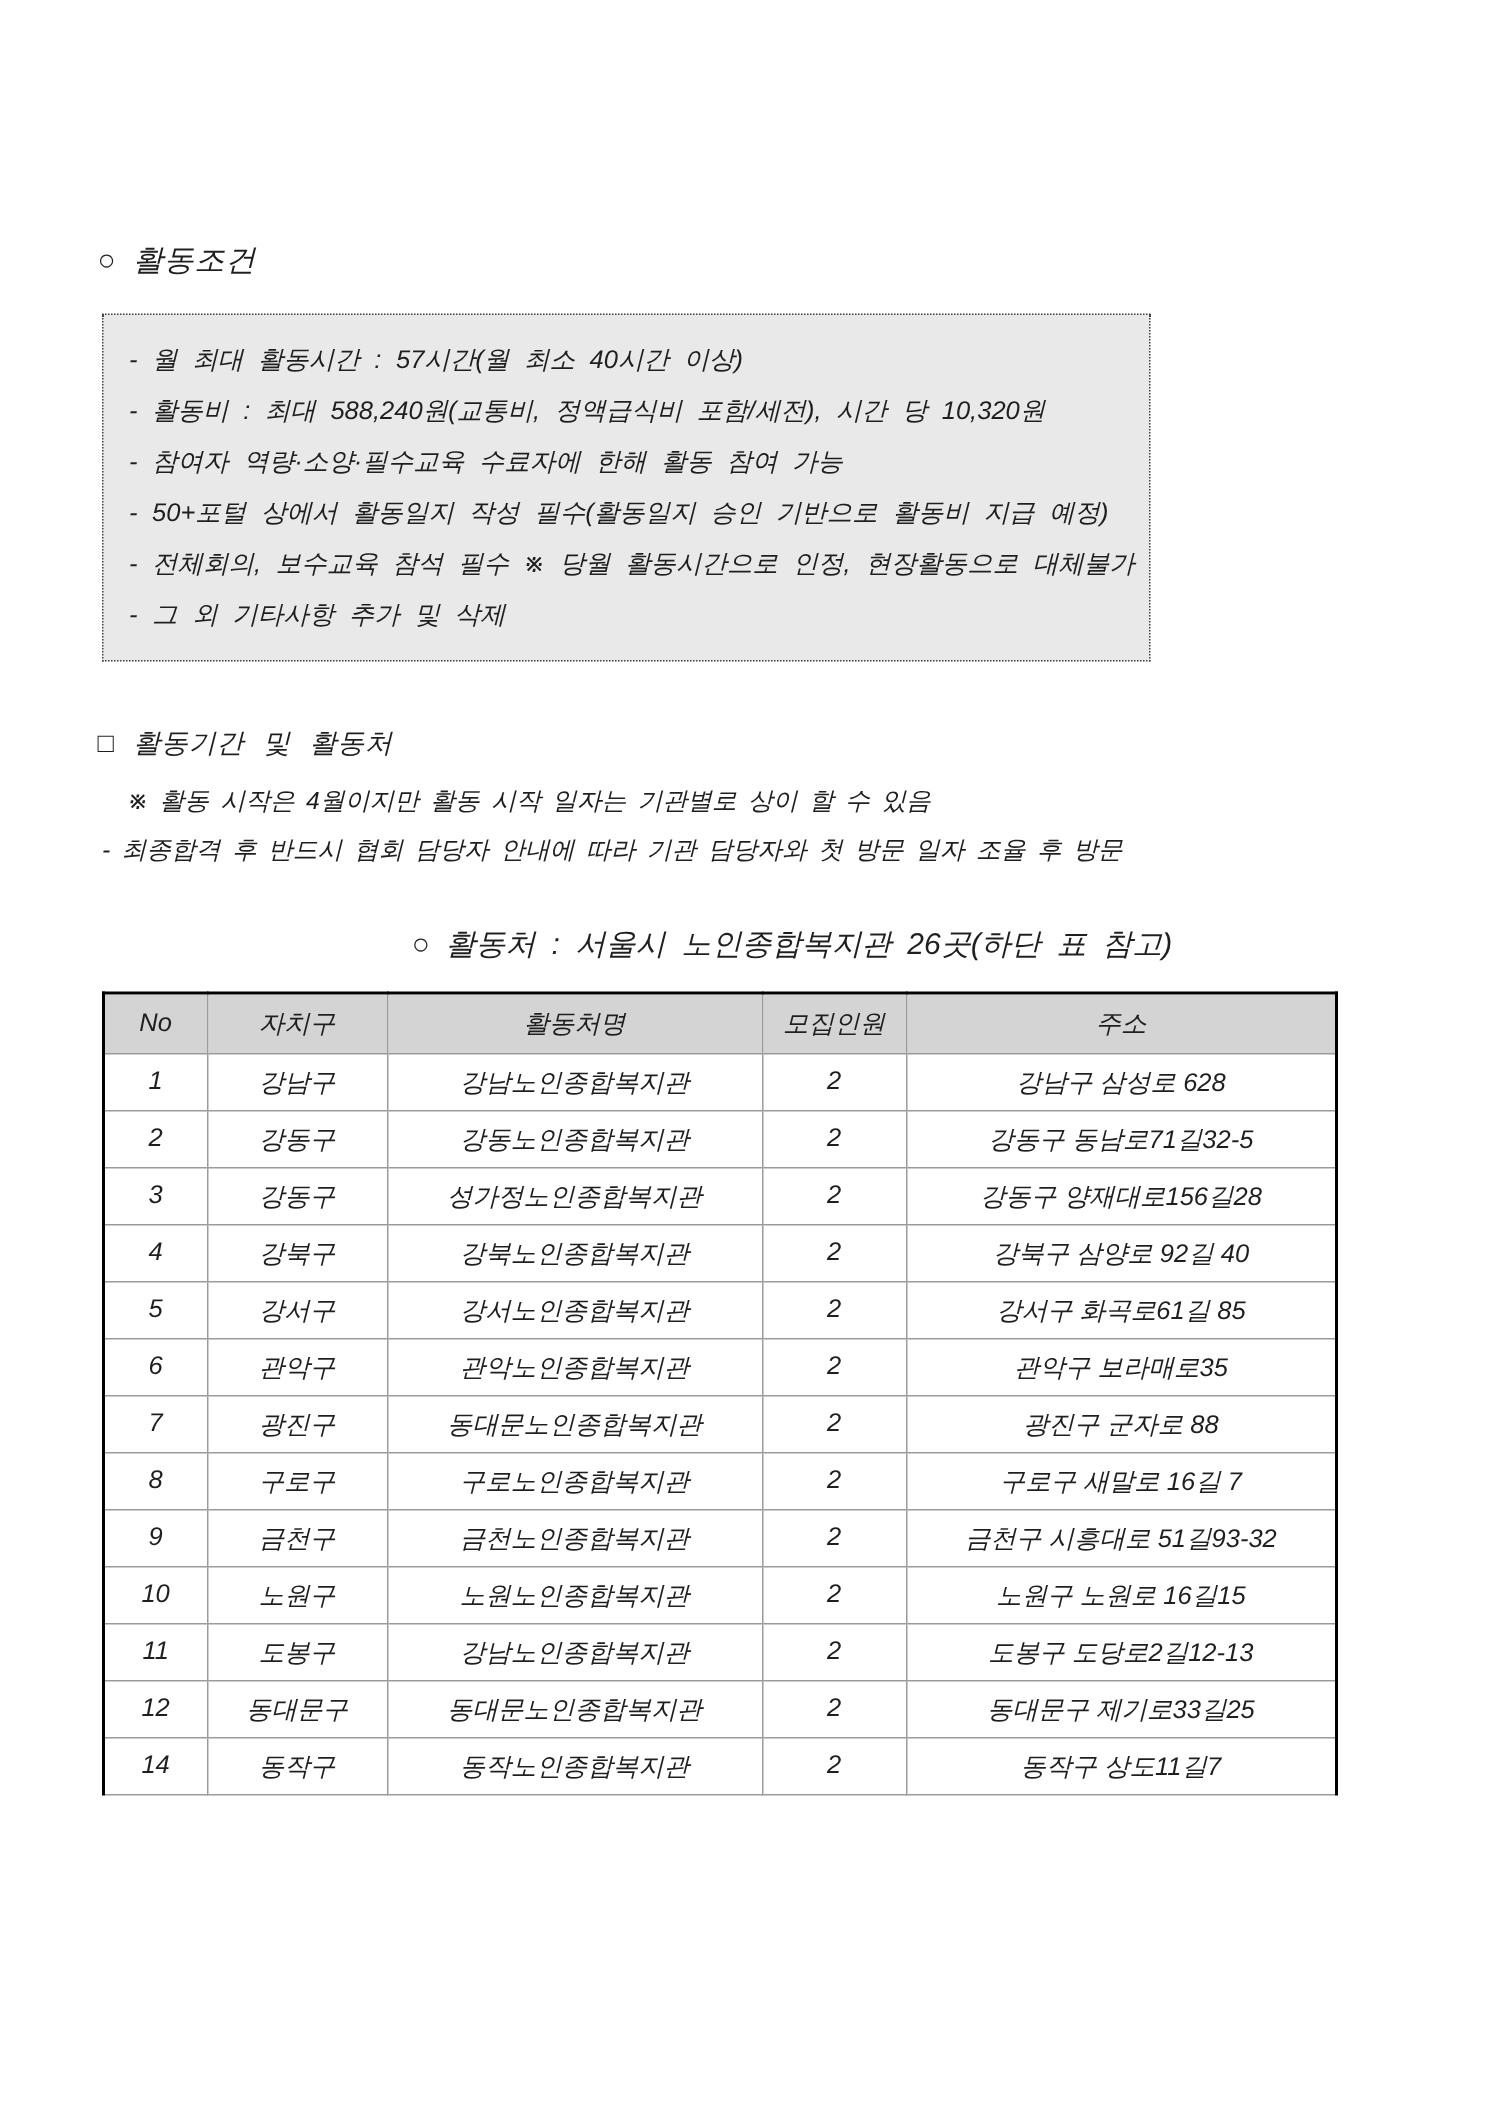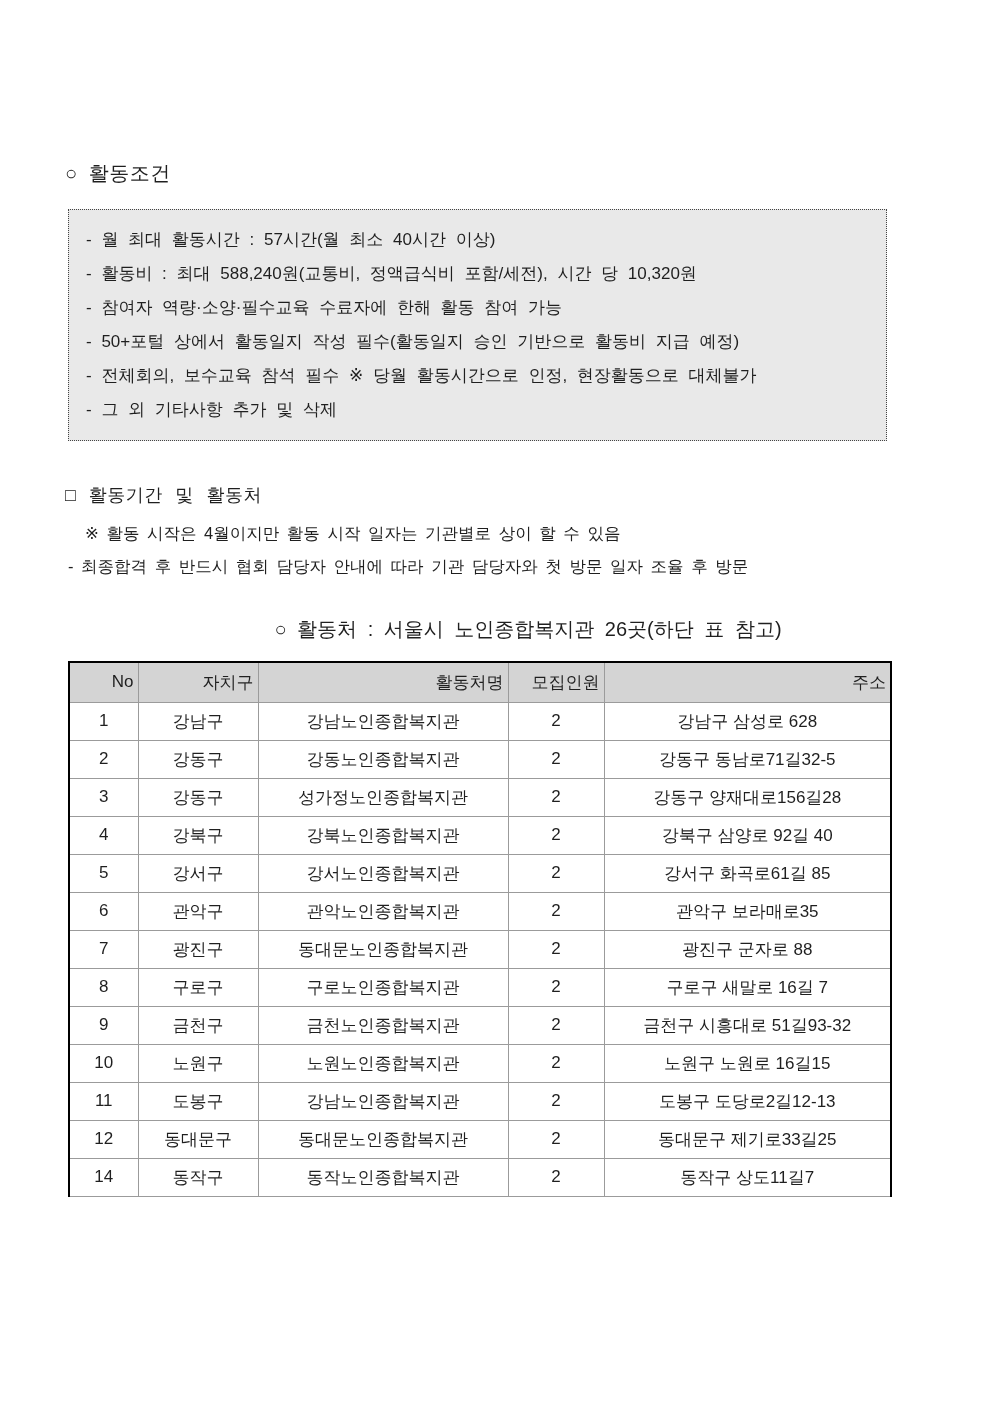--- a/index.html
+++ b/index.html
@@ -4,27 +4,27 @@
 <style>
   * { box-sizing: border-box; }
   html, body { margin: 0; padding: 0; }
   body {
     width: 992px;
     height: 1403px;
     background: #ffffff;
     font-family: "Liberation Sans", "DejaVu Sans", sans-serif;
     color: #1f1f1f;
   }
-  .doc { position: relative; padding: 160px 16px 0 65px; }
+  .doc { position: relative; padding: 160px 16px 0 65px; font-style: italic; }
 
   .h1 { font-size: 20px; letter-spacing: 0.5px; word-spacing: 5px; }
 
   .cond-box {
     margin: 22px 0 0 3px;
-    width: 819px;
+    width: 699px;
     background: var(--box_bg, #e9e9e9);
     border: 1px dotted #444;
     padding: 13px 17px;
     font-size: 17px;
     line-height: 34px;
     word-spacing: 5px;
     white-space: nowrap;
   }
 
   .h2 { margin-top: 42px; font-size: 18px; letter-spacing: 0.5px; word-spacing: 7px; }
@@ -51,21 +51,20 @@
     height: 38px;
     border: 1px solid #9b9b9b;
     font-weight: normal;
     padding: 0 4px;
     overflow: hidden;
     white-space: nowrap;
   }
   table.loc thead th {
     background: var(--table_header_bg, #d4d4d4);
     height: 40px;
-    text-align: right;
   }
 </style>
 </head>
 <body>
 
 <div class="doc">
 
   <div class="h1">○ 활동조건</div>
 
   <div class="cond-box">

